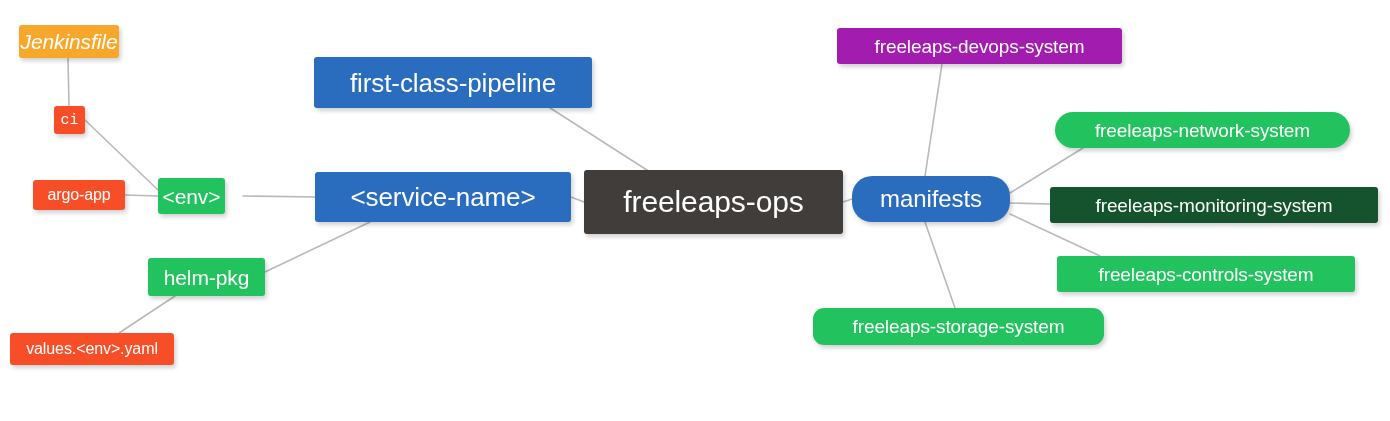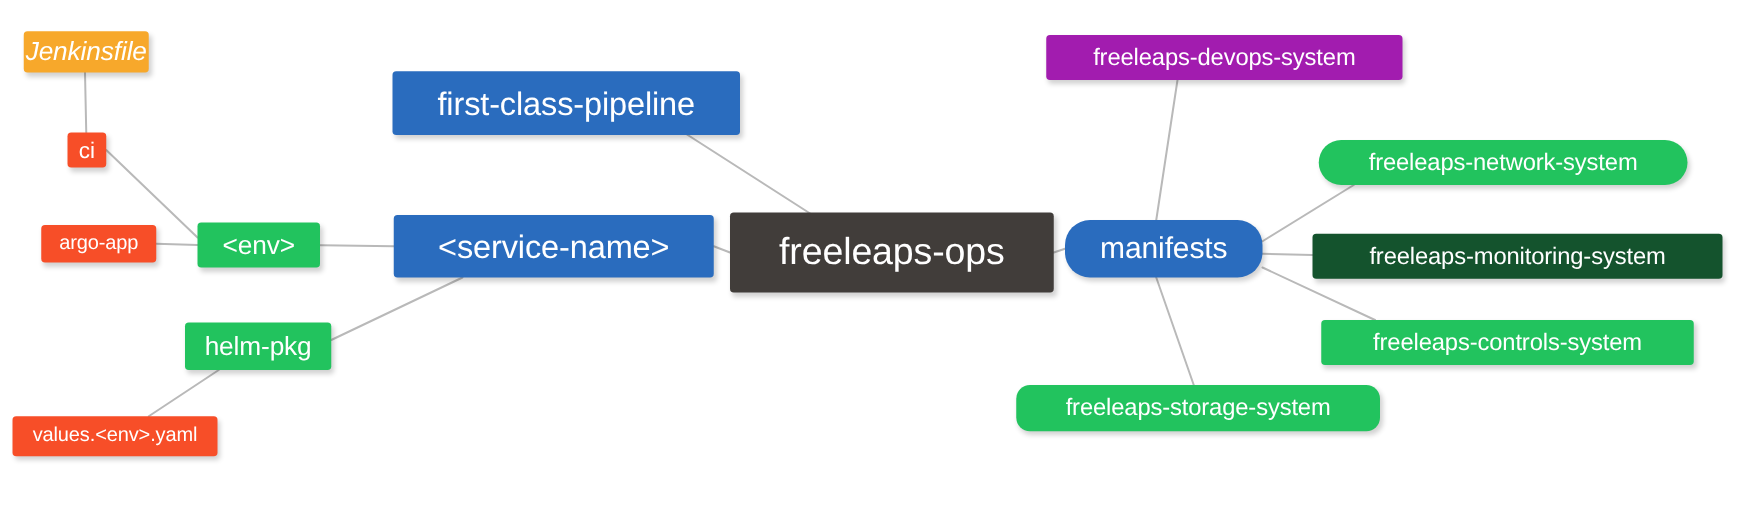--- a/index.html
+++ b/index.html
@@ -79,30 +79,30 @@
       </div>
       <div class="node" style="left: 315px; top: 172px; width: 256px; height: 50px; background: rgb(42, 108, 190); font-size: 26px;">
         <span class="node-label">&lt;service-name&gt;</span>
       </div>
       <div class="node" style="left: 314px; top: 37px; width: 278px; height: 51px; background: rgb(42, 108, 190); font-size: 26px; margin-top: 20px;">
         <span class="node-label">first-class-pipeline</span>
       </div>
       <div class="node" style="left: 852px; top: 176px; width: 158px; height: 46px; background: rgb(42, 108, 190); font-size: 24px; border-radius: 20px;">
         <span class="node-label">manifests</span>
       </div>
-      <div class="node" style="left: 158px; top: 178px; width: 98px; height: 36px; background: rgb(34, 195, 94); font-size: 21px;">
+      <div class="node" style="left: 158px; top: 178px; width: 67px; height: 36px; background: rgb(34, 195, 94); font-size: 21px;">
         <span class="node-label">&lt;env&gt;</span>
       </div>
       <div class="node" style="left: 148px; top: 258px; width: 117px; height: 38px; background: rgb(34, 195, 94); font-size: 21px; text-align: center;">
         <span class="node-label">helm-pkg</span>
       </div>
       <div class="node" style="left: 19px; top: 25px; width: 100px; height: 33px; background: rgb(247, 168, 43); font-size: 21px; font-style: italic;">
         <span class="node-label">Jenkinsfile</span>
       </div>
-      <div class="node" style="left: 54px; top: 106px; width: 31px; height: 28px; background: rgb(247, 78, 40); font-size: 18px;">
+      <div class="node" style="left: 54px; top: 106px; width: 31px; height: 28px; background: rgb(247, 78, 40); font-size: 15px; font-family: Liberation Mono, monospace;">
         <span class="node-label">ci</span>
       </div>
       <div class="node" style="left: 33px; top: 180px; width: 92px; height: 30px; background: rgb(247, 78, 40); font-size: 16px;">
         <span class="node-label">argo-app</span>
       </div>
       <div class="node" style="left: 10px; top: 333px; width: 164px; height: 32px; background: rgb(247, 78, 40); font-size: 16px;">
         <span class="node-label">values.&lt;env&gt;.yaml</span>
       </div>
       <div class="node" style="left: 800px; top: 28px; width: 285px; height: 36px; background: #a21caf; font-size: 19px; margin-left: 37px;">
         <span class="node-label">freeleaps-devops-system</span>

